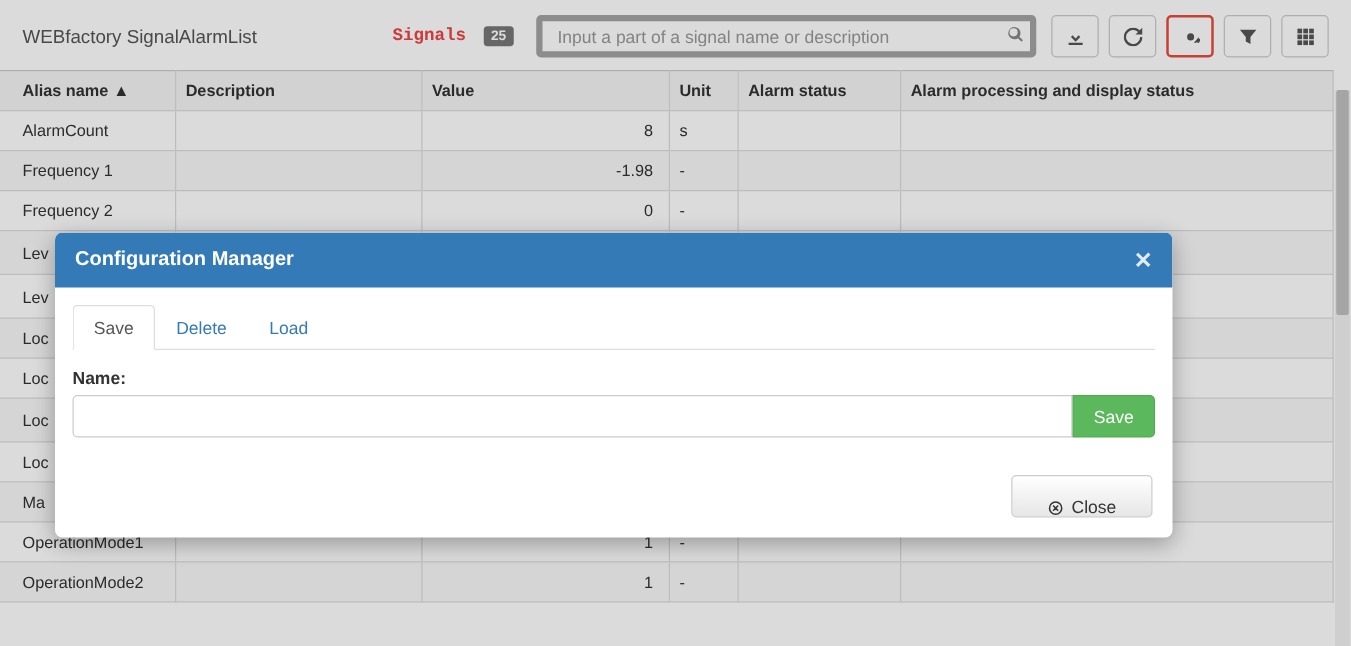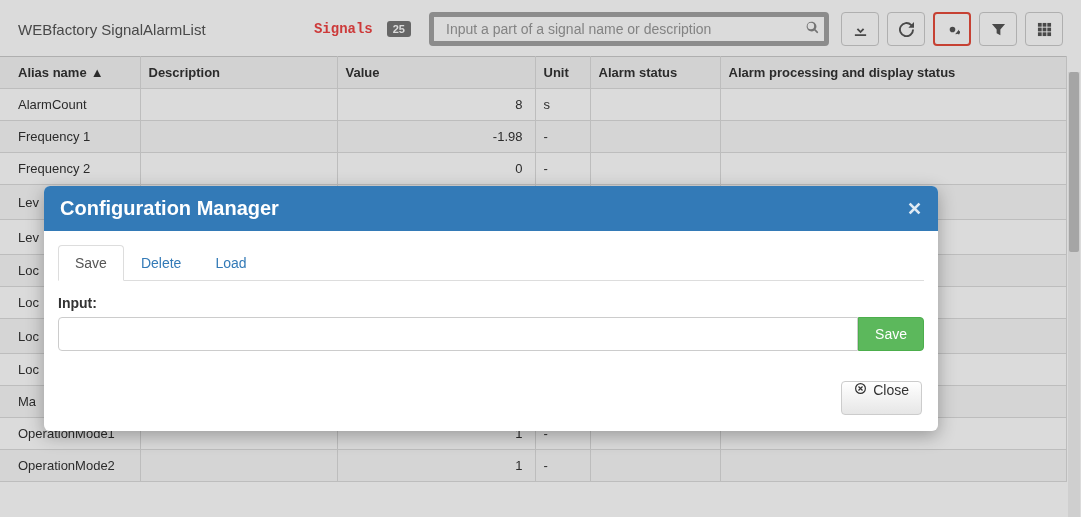--- a/index.html
+++ b/index.html
@@ -28,33 +28,33 @@
 .col-val { text-align: right; padding-right: 12px; }
 .pill { display: inline-flex; align-items: center; justify-content: center; min-width: 22px; height: 18px; border-radius: 9px; background: #1e7e34; color: #fff; font-size: 11px; font-weight: 700; padding: 0 6px; }
 
 .scroll-track { position: absolute; right: 1px; top: 72px; bottom: 0; width: 12px; background: #f1f1f1; }
 .scroll-thumb { position: absolute; left: 1px; right: 1px; top: 0; height: 180px; background: #c1c1c1; border-radius: 2px; }
 
 .overlay { position: absolute; inset: 0; background: rgba(0,0,0,0.14); }
 
 .modal { position: absolute; left: 44px; top: 186px; width: 894px; background: #fff; border-radius: 6px; box-shadow: 0 5px 18px rgba(0,0,0,0.3); overflow: hidden; }
 .modal-header { background: #337ab7; color: #fff; padding: 11px 16px; display: flex; align-items: center; justify-content: space-between; }
-.modal-header h3 { font-size: 20px; font-weight: 700; }
+.modal-header h3 { font-size: 16px; font-weight: 700; }
 .close-x { color: #fff; opacity: 0.85; cursor: pointer; font-size: 18px; font-weight: 700; }
 .modal-body { padding: 14px 14px 18px; }
 .tabs { display: flex; border-bottom: 1px solid #ddd; margin-bottom: 14px; }
 .tab { padding: 9px 16px; font-size: 14px; cursor: pointer; border: 1px solid transparent; margin-bottom: -1px; border-radius: 4px 4px 0 0; }
 .tab.active { background: #fff; border-color: #ddd #ddd #fff; color: #555; }
 .tab.link { color: #337ab7; }
 .form-label { font-weight: 700; display: block; margin-bottom: 6px; }
 .input-row { display: flex; }
 .name-input { flex: 1; height: 34px; border: 1px solid #ccc; border-radius: 4px 0 0 4px; padding: 6px 12px; font-size: 14px; }
 .save-btn { background: #5cb85c; color: #fff; border: 1px solid #4cae4c; height: 34px; padding: 0 16px; border-radius: 0 4px 4px 0; cursor: pointer; font-size: 14px; }
 .modal-footer { padding: 12px 16px 16px; display: flex; justify-content: flex-end; }
-.close-btn { background: linear-gradient(#fff,#e6e6e6); border: 1px solid #ccc; border-radius: 4px; height: 34px; padding: 0 12px; display: inline-flex; align-items: flex-start; gap: 6px; color: #333; cursor: pointer; font-size: 14px; box-shadow: inset 0 1px 0 rgba(255,255,255,0.2); }
+.close-btn { background: linear-gradient(#fff,#e6e6e6); border: 1px solid #ccc; border-radius: 4px; height: 34px; padding: 0 28px; display: inline-flex; align-items: flex-end; gap: 6px; color: #333; cursor: pointer; font-size: 14px; box-shadow: inset 0 1px 0 rgba(255,255,255,0.2); }
 .close-btn svg { width: 13px; height: 13px; }
 </style>
 </head>
 <body>
 
 <div class="wrap">
   <div class="toolbar">
     <div class="title">WEBfactory SignalAlarmList</div>
     <span class="signals-label">Signals</span>
     <span class="badge">25</span>
@@ -230,21 +230,21 @@
     <div class="modal-header">
       <h3>Configuration Manager</h3>
       <span class="close-x">✕</span>
     </div>
     <div class="modal-body">
       <div class="tabs">
         <div class="tab active">Save</div>
         <div class="tab link">Delete</div>
         <div class="tab link">Load</div>
       </div>
-      <label class="form-label">Input:</label>
+      <label class="form-label">Name:</label>
       <div class="input-row">
         <input class="name-input" value="" style="">
         <button class="save-btn">Save</button>
       </div>
     </div>
     <div class="modal-footer">
       <button class="close-btn">
         <svg viewBox="0 0 16 16" fill="none" stroke="currentColor" stroke-width="1.5">
             <circle cx="8" cy="8" r="6"></circle>
             <path d="M5.5 5.5l5 5M10.5 5.5l-5 5"></path>

